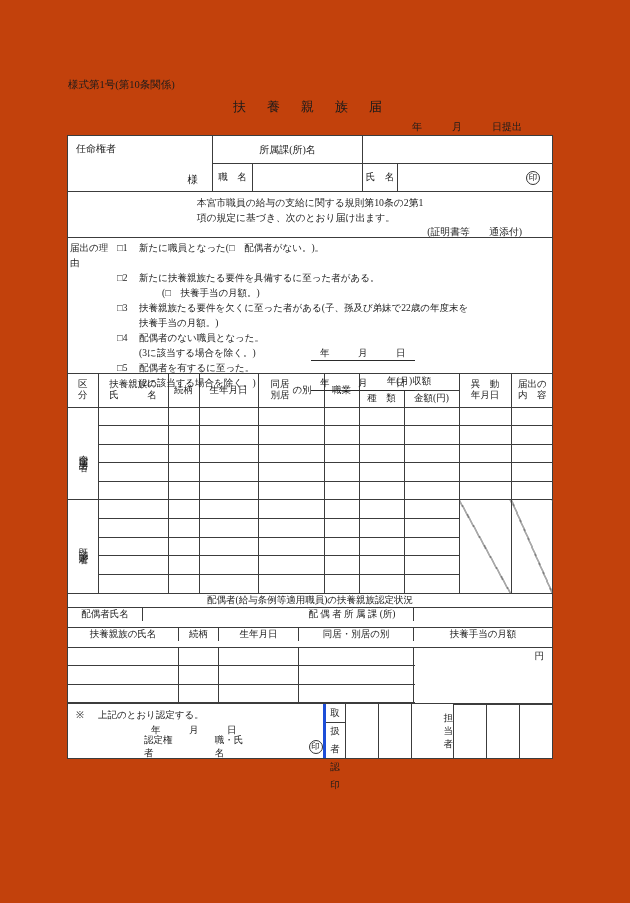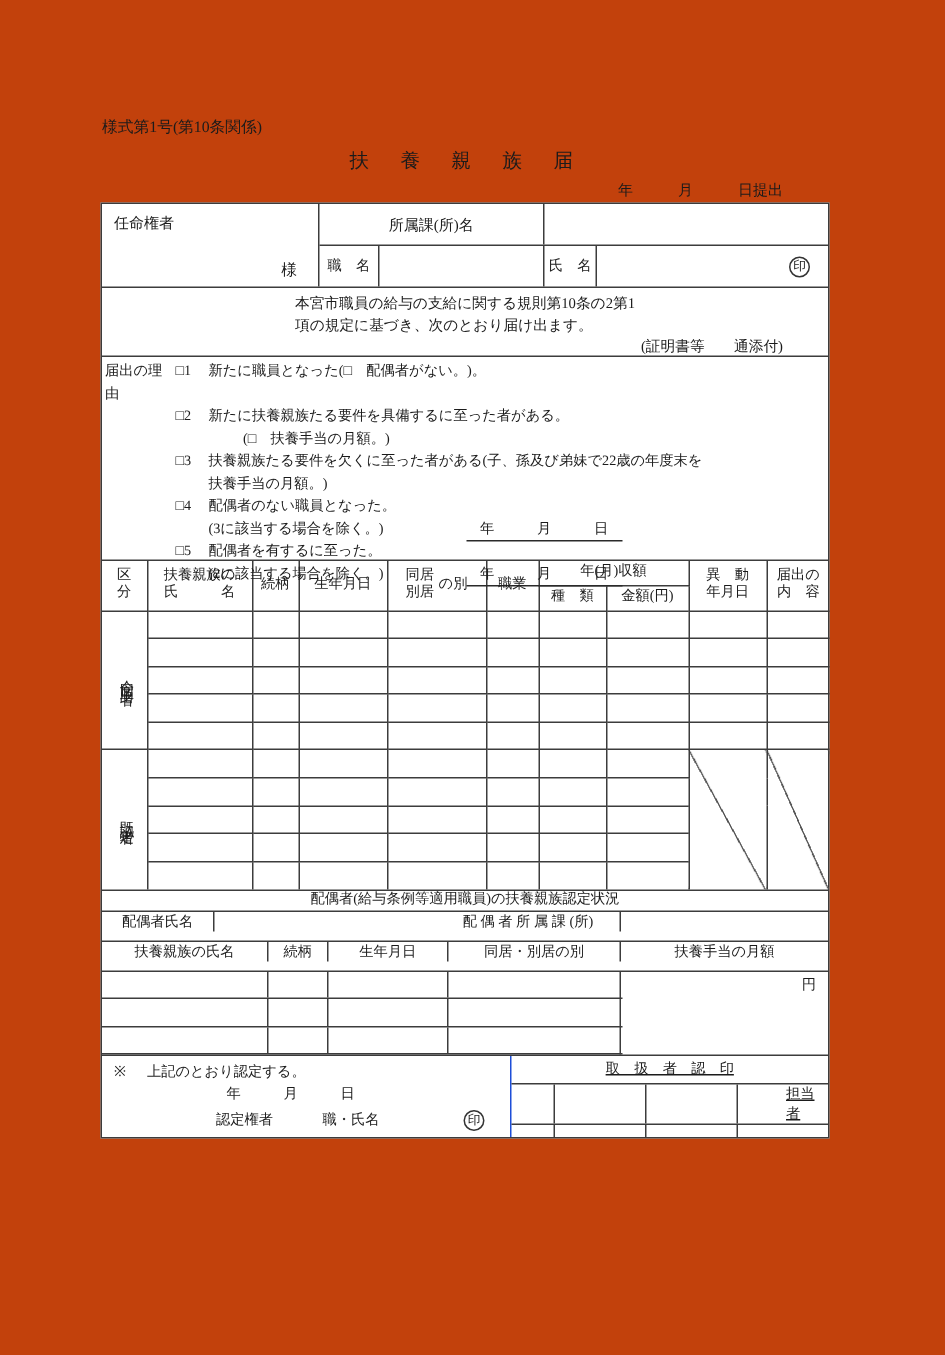--- a/index.html
+++ b/index.html
@@ -93,21 +93,21 @@
 
   
   .sec-footer { display:flex; height:55px; font-size:9.5px; }
   .f-left { width:272px; padding:4px 0 0 8px; }
   .f-l1 { line-height:15px; }
   .f-mark { margin-right:14px; }
   .f-l2 { padding-left:75px; line-height:15px; }
   .f-l3 { padding-left:68px; display:flex; align-items:center; height:17px; }
   .f-name { margin-left:33px; }
   .f-seal { margin-left:56px; }
-  .f-right { flex:1; border-left:1px solid #1d4ed8; display:flex; flex-direction:column;text-decoration:underline; }
+  .f-right { flex:1; border-left:3px solid #1d4ed8; display:flex; flex-direction:row; }
   .s-head { height:19px; line-height:18px; text-align:center; border-bottom:1px solid #3c3c3c; }
   .s-row { flex:1; display:flex;gap:32px; }
   .s-row + .s-row { border-top:1px solid #3c3c3c; }
   .s-c { flex:1; border-right:1px solid #3c3c3c; display:flex; align-items:center; justify-content:center; }
   .s-c:last-child { border-right:none; }
 </style>
 </head>
 <body>
 
 <div class="page">

